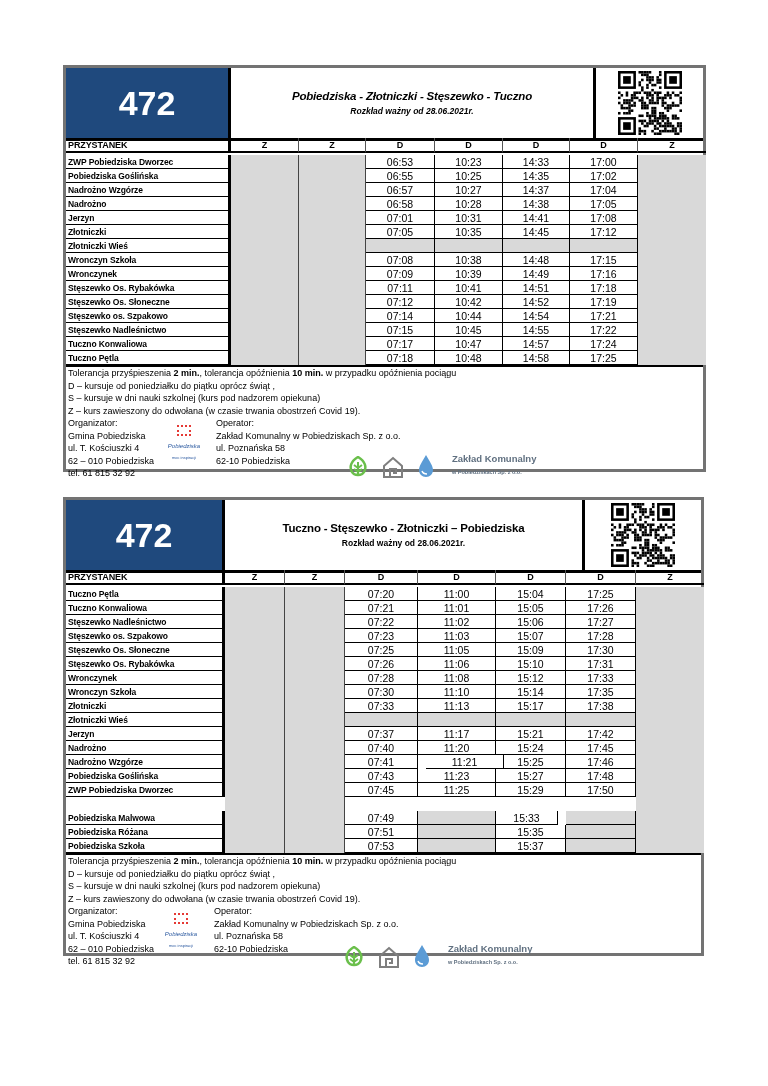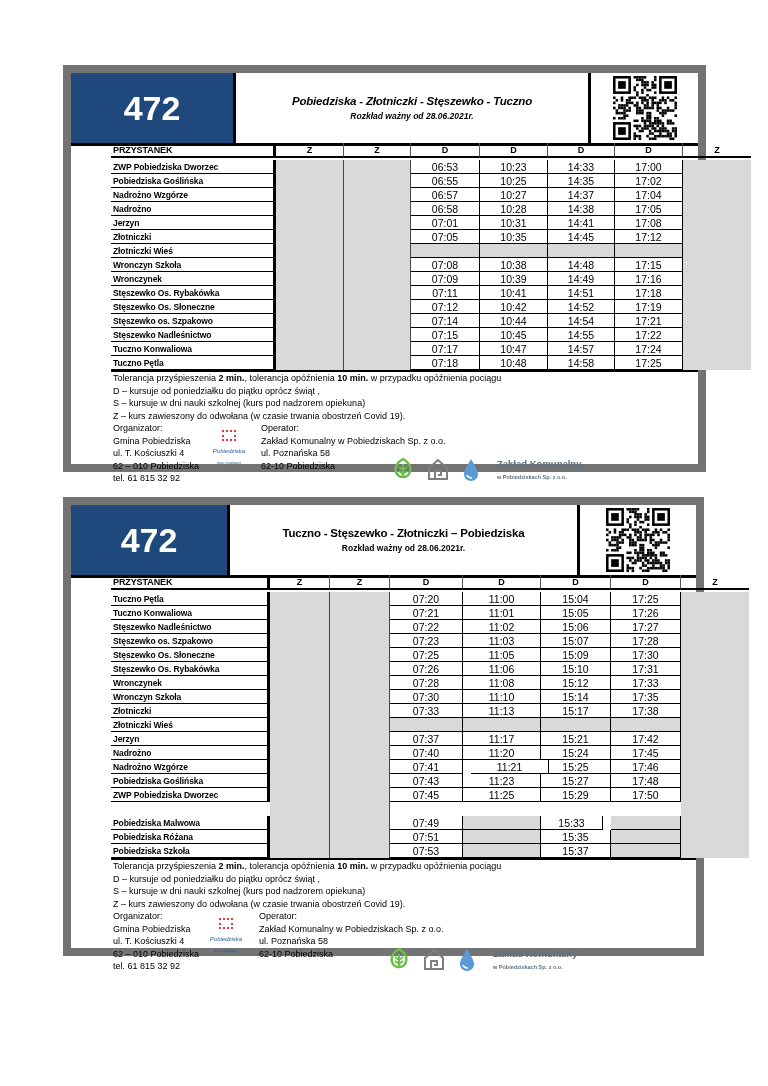--- a/index.html
+++ b/index.html
@@ -1,40 +1,40 @@
 <!DOCTYPE html>
 <html><head>
 <meta charset="utf-8">
 <style>
   html, body { margin:0; padding:0; background:#ffffff; }
   body { width:768px; height:1086px; position:relative; font-family:"Liberation Sans", sans-serif; color:#000; }
-  .panel { position:absolute; border:8px solid #737373; box-sizing:border-box; background:#fff; }
+  .panel { position:absolute; border:3px solid #737373; box-sizing:border-box; background:#fff; }
   .head { position:absolute; left:0; top:0; right:0; border-bottom:3px solid #000; box-sizing:border-box; }
   .line-box { position:absolute; left:0; top:0; bottom:0; background:#1f497d; color:#fff; display:flex; align-items:center; justify-content:center; font-size:34px; font-weight:bold; border-right:3px solid #000; box-sizing:border-box; }
   .title-box { position:absolute; top:0; bottom:0; display:flex; flex-direction:column; align-items:center; justify-content:center; text-align:center; }
   .title-box .route { font-size:11.5px; font-weight:bold; letter-spacing:-0.2px; }
   .title-box .valid { font-size:8.5px; font-weight:bold; margin-top:4px; }
   .qr-box { position:absolute; top:0; bottom:0; right:0; border-left:3px solid #000; box-sizing:border-box; display:flex; align-items:center; justify-content:center; }
-  .grid { position:absolute; left:0; right:0;margin-left:40px; }
+  .grid { position:absolute; left:0; right:0; }
   .row { position:absolute; left:0; right:0; height:14px; }
   .cell { position:absolute; top:0; height:14px; box-sizing:border-box; font-size:10.5px; line-height:14px; text-align:center; }
   .hdr .cell { font-weight:bold; font-size:9px; border-right:1px solid #555; border-bottom:2px solid #000; height:15px; }
   .hdr .stop { text-align:left; padding-left:2px; border-right:3px solid #000; }
   .stop { text-align:left; padding-left:2px; font-size:8.5px; font-weight:bold; border-bottom:1px solid #000; border-right:3px solid #000; letter-spacing:-0.1px; }
   .tcell { border-bottom:1px solid #000; border-right:1px solid #000; }
   .grey { background:#d9d9d9; }
   .zcol { position:absolute; background:#d9d9d9; border-right:1px solid #444; box-sizing:border-box; }
   .notes { position:absolute; left:0; right:0; bottom:0; font-size:9px; line-height:12.6px; padding-left:2px; border-top:2px solid #000; box-sizing:border-box; }
   .notes b { font-weight:bold; }
   .org { position:absolute; font-size:9px; line-height:12.6px; }
   .logo-pob { position:absolute; width:50px; height:44px; display:flex; flex-direction:column; align-items:center; }
   .logo-pob .sq { width:14px; height:12px; border:2px dotted #e53935; margin-top:4px; box-sizing:border-box; }
   .logo-pob .t1 { font-size:6px; color:#2c5aa0; font-style:italic; margin-top:4px; }
   .logo-pob .t2 { font-size:4px; color:#2c5aa0; }
-  .zk { position:absolute; display:flex; align-items:flex-start;gap:12px; }
+  .zk { position:absolute; display:flex; align-items:flex-end;gap:12px; }
   .zk .txt1 { font-size:9.5px; font-weight:bold; color:#607080; }
   .zk .txt2 { font-size:5.5px; font-weight:bold; color:#607080; }
 </style>
 </head>
 <body>
 
 <div class="panel" id="tt0" style="left:63px; top:65px; width:643px; height:407px;">
   <div class="head" style="height:73px;">
     <div class="line-box" style="width:165px;">472</div>
     <div class="title-box" style="left:165px; right:110px;font-style:italic;">

